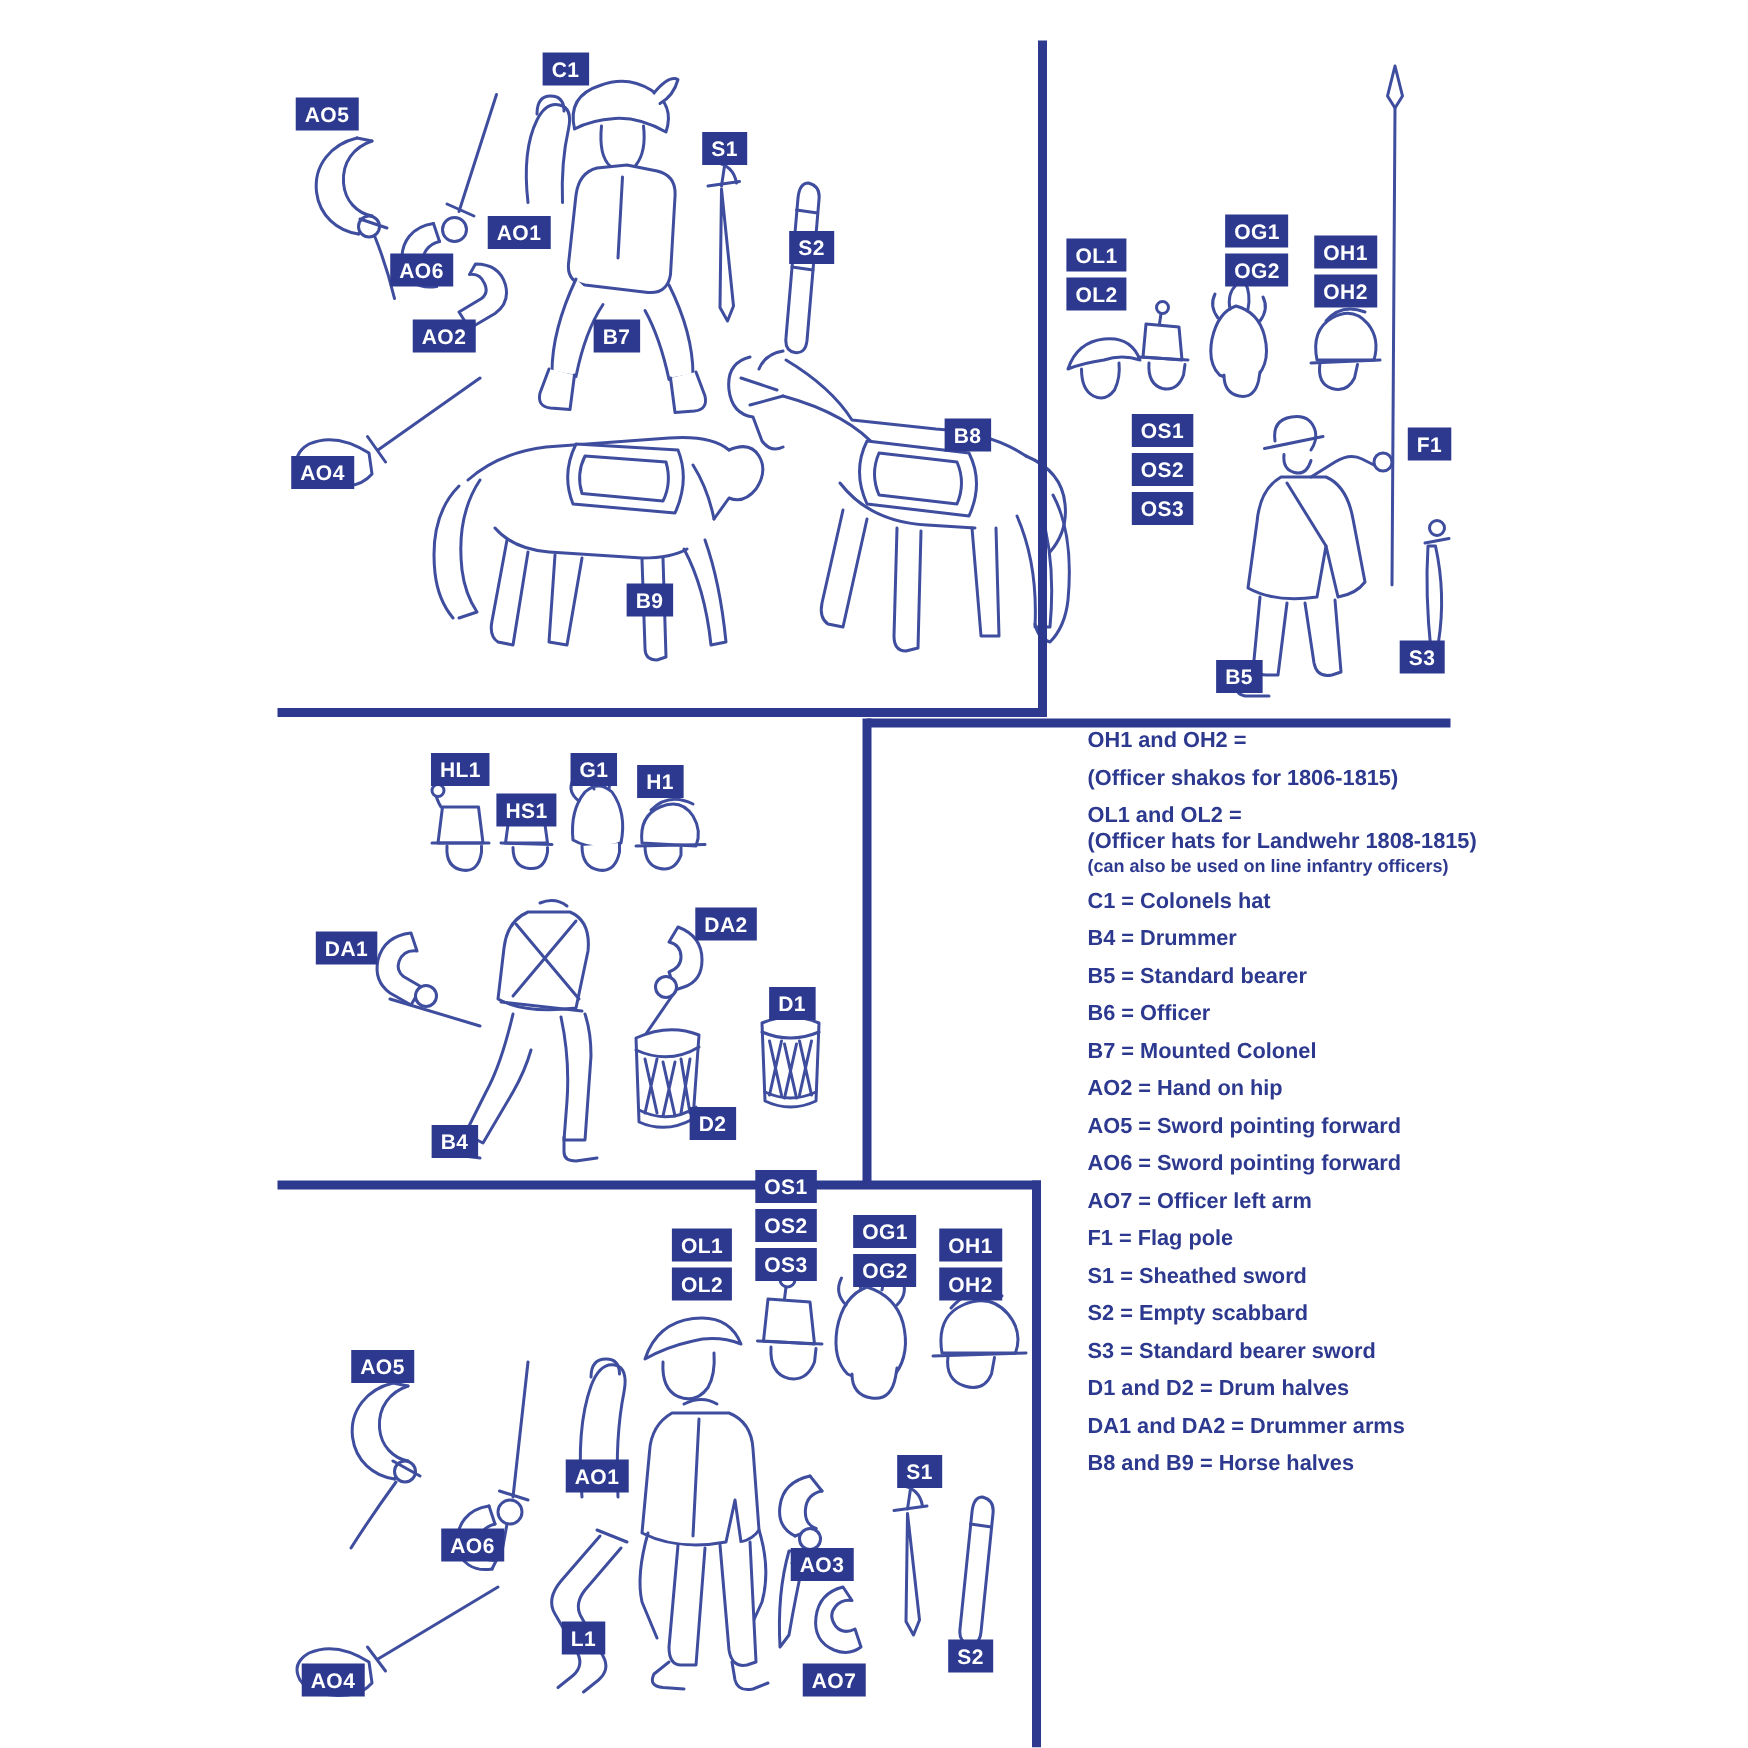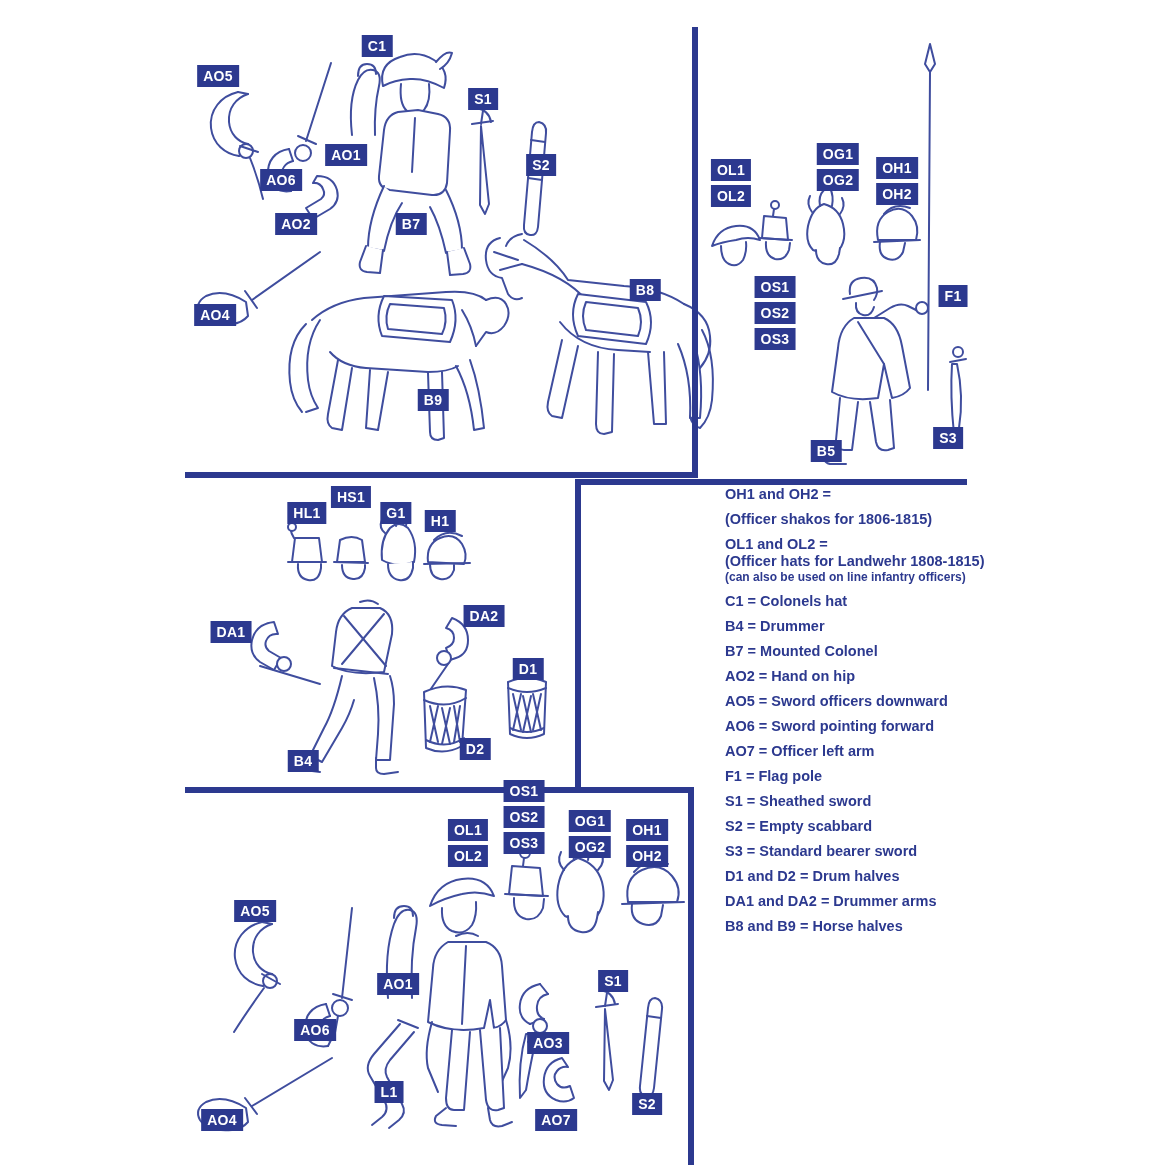--- a/index.html
+++ b/index.html
@@ -335,21 +335,21 @@
     <span class="badge" style="left:775px;top:287px">OS1</span>
     <span class="badge" style="left:775px;top:313px">OS2</span>
     <span class="badge" style="left:775px;top:339px">OS3</span>
     <span class="badge" style="left:953px;top:296px">F1</span>
     <span class="badge" style="left:826px;top:451px">B5</span>
     <span class="badge" style="left:948px;top:438px">S3</span>
   </div>
 
   <div>
     <span class="badge" style="left:307px;top:513px">HL1</span>
-    <span class="badge" style="left:351px;top:497px">HS1</span>
+    <span class="badge" style="left:351px;top:540px">HS1</span>
     <span class="badge" style="left:396px;top:513px">G1</span>
     <span class="badge" style="left:440px;top:521px">H1</span>
     <span class="badge" style="left:231px;top:632px">DA1</span>
     <span class="badge" style="left:484px;top:616px">DA2</span>
     <span class="badge" style="left:528px;top:669px">D1</span>
     <span class="badge" style="left:475px;top:749px">D2</span>
     <span class="badge" style="left:303px;top:761px">B4</span>
   </div>
 
   <div>
@@ -386,27 +386,33 @@
       <div class="lg-line">(Officer hats for Landwehr 1808-1815)</div>
       <div class="lg-line small">(can also be used on line infantry officers)</div>
     </div>
     <div class="lg-item">
         <div class="lg-line">C1 = Colonels hat</div>
       </div>
     <div class="lg-item">
         <div class="lg-line">B4 = Drummer</div>
       </div>
     <div class="lg-item">
+        <div class="lg-line">B5 = Standard bearer</div>
+      </div>
+    <div class="lg-item">
+        <div class="lg-line">B6 = Officer</div>
+      </div>
+    <div class="lg-item">
         <div class="lg-line">B7 = Mounted Colonel</div>
       </div>
     <div class="lg-item">
         <div class="lg-line">AO2 = Hand on hip</div>
       </div>
     <div class="lg-item">
-        <div class="lg-line">AO5 = Sword officers downward</div>
+        <div class="lg-line">AO5 = Sword pointing forward</div>
       </div>
     <div class="lg-item">
         <div class="lg-line">AO6 = Sword pointing forward</div>
       </div>
     <div class="lg-item">
         <div class="lg-line">AO7 = Officer left arm</div>
       </div>
     <div class="lg-item">
         <div class="lg-line">F1 = Flag pole</div>
       </div>

